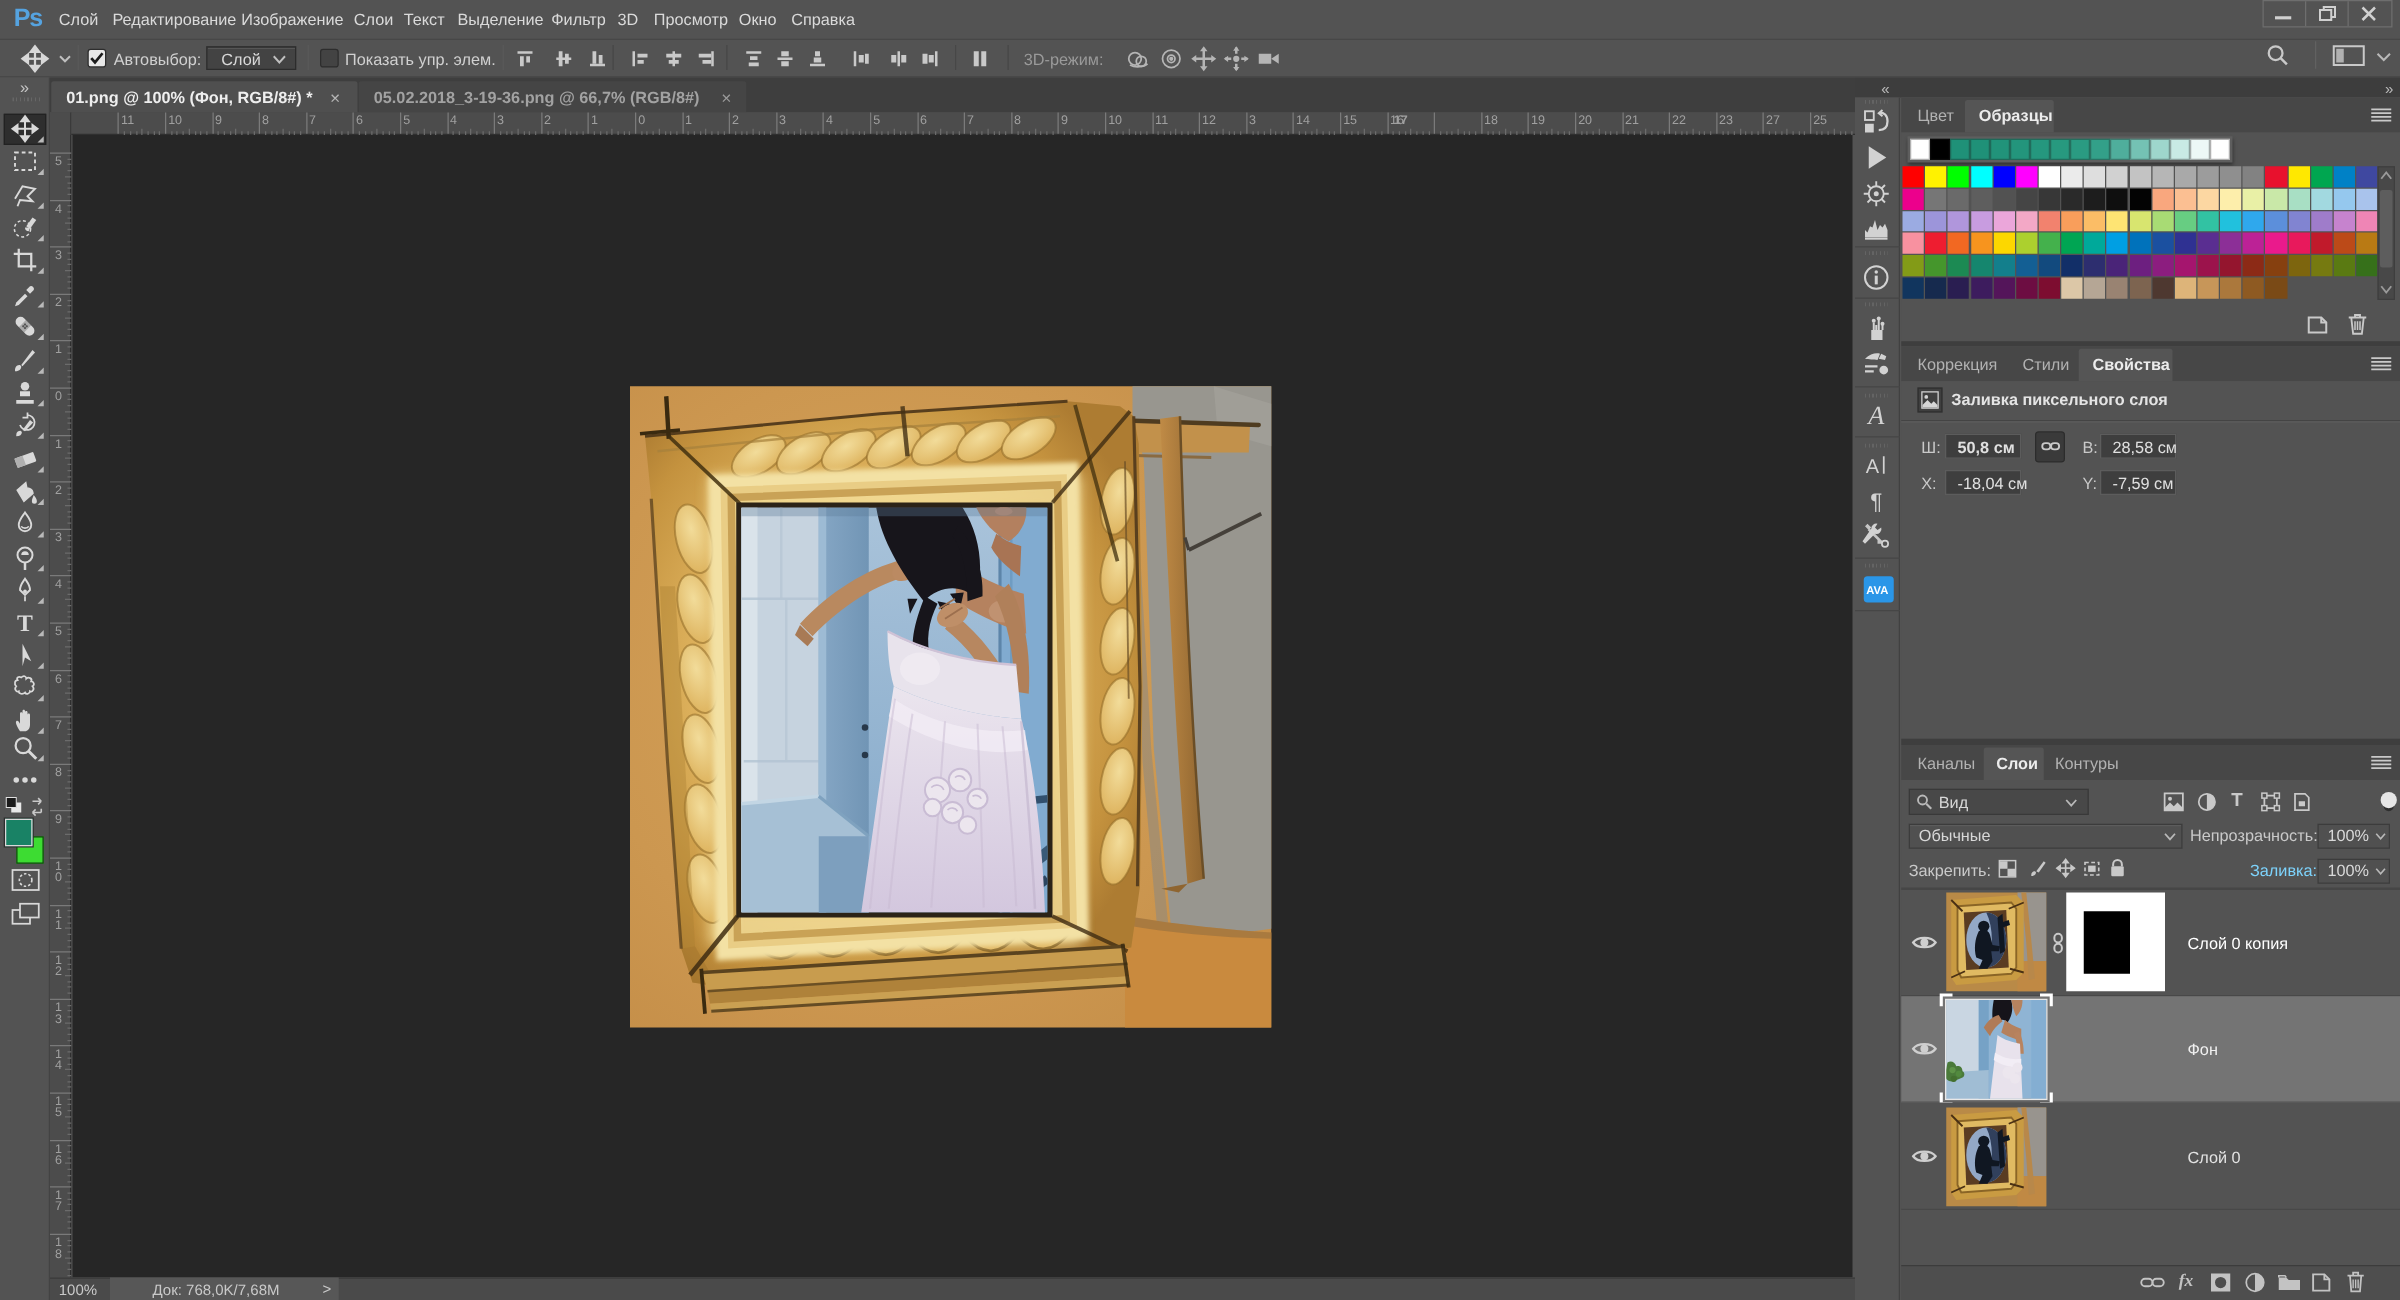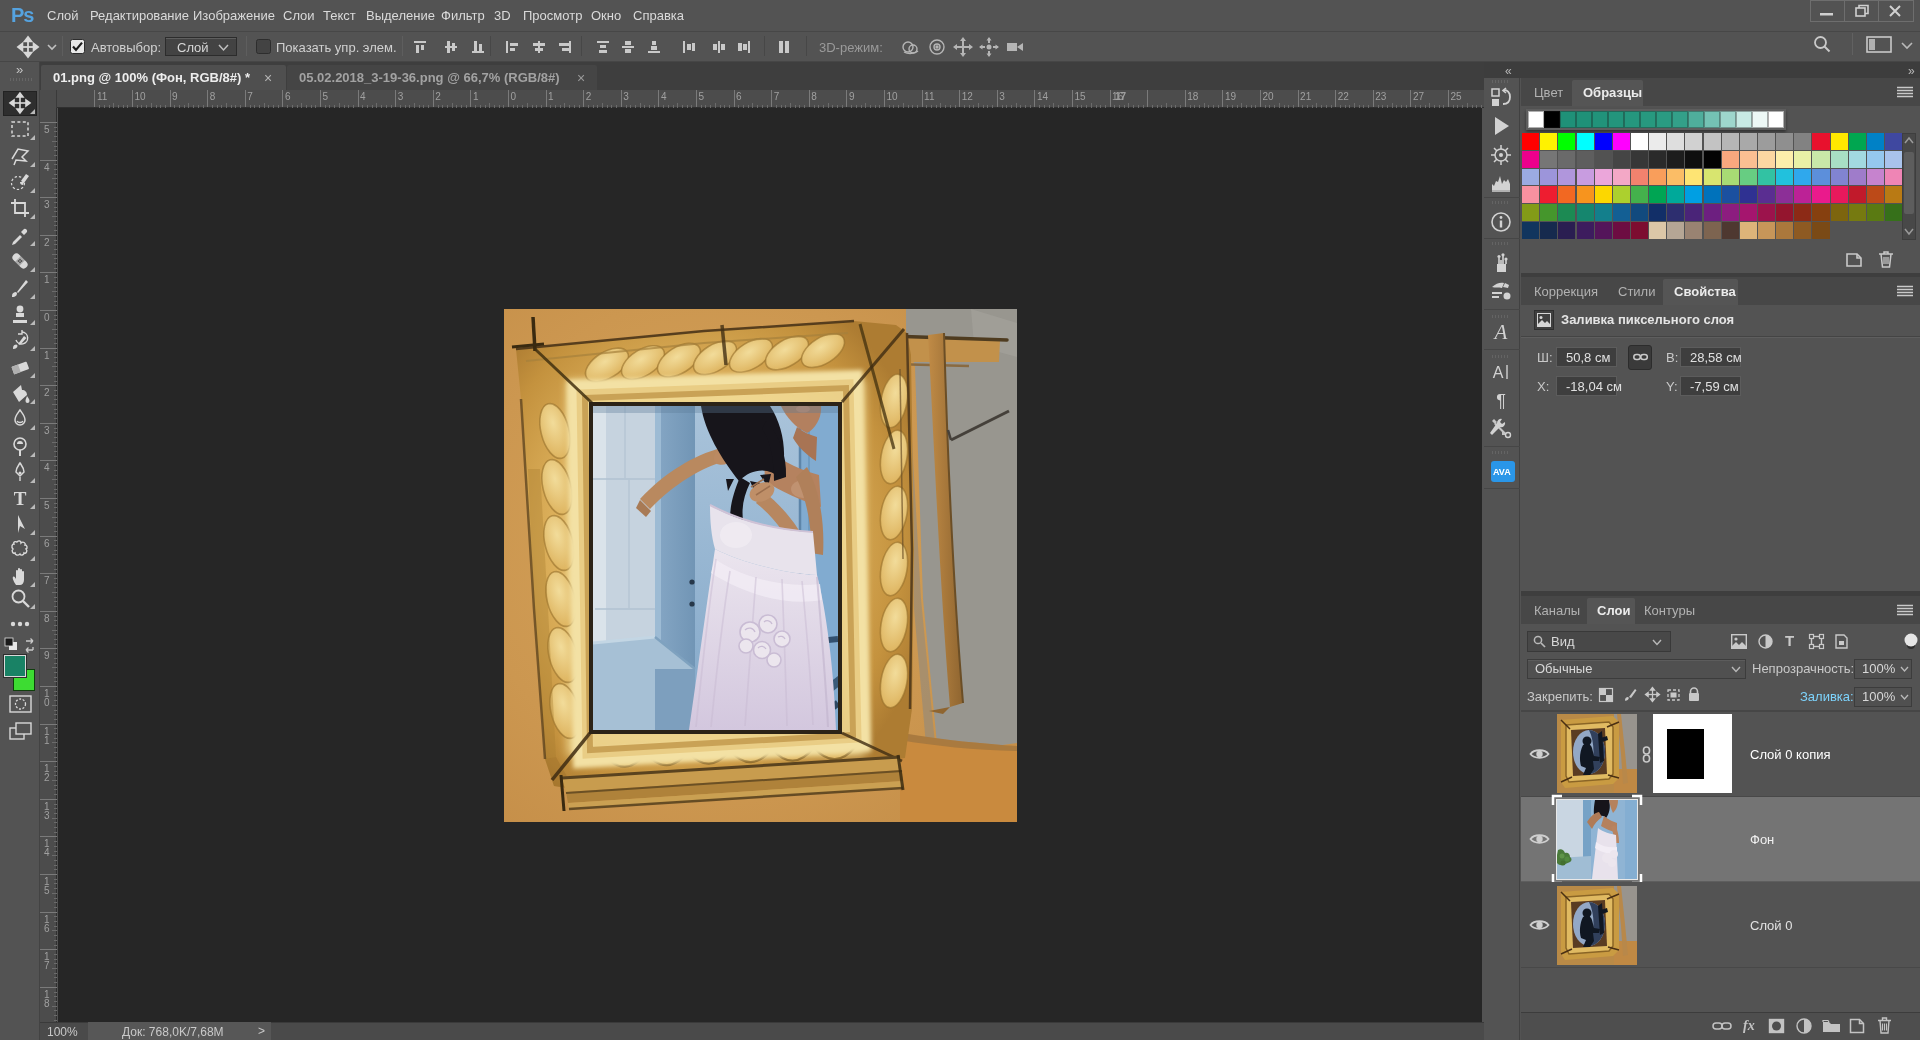--- a/index.html
+++ b/index.html
@@ -1361,21 +1361,21 @@
 <svg style="left:1537px;top:313px" width="14" height="14" viewBox="0 0 14 14">
     <rect x="0.5" y="0.5" width="13" height="13" fill="none" stroke="#d5d5d5"></rect>
     <circle cx="4" cy="4.5" r="1.5" fill="#d5d5d5"></circle>
     <path d="M1 11 l4-4 3 3 2-2 3 3 v2 h-12z" fill="#d5d5d5"></path>
   </svg>
 <div class="t" style="left:1561px;top:312px;color:#e4e4e4;"><b>Заливка пиксельного слоя</b></div>
 <div class="" style="left:1521px;top:336px;width:399px;height:1px;background:#444444;"></div>
 <div class="" style="left:1521px;top:337px;width:399px;height:1px;background:#5e5e5e;"></div>
 <div class="t" style="left:1537px;top:350px;color:#c9c9c9;">Ш:</div>
 <div class="" style="left:1556px;top:347px;width:61px;height:20px;background:#3e3e3e;border:1px solid #5c5c5c;"></div>
-<div class="t" style="left:1566px;top:350px;color:#e0e0e0;">50,8 см</div>
+<div class="t" style="left:1566px;top:350px;color:#e0e0e0;font-weight:bold;">50,8 см</div>
 <div class="" style="left:1628px;top:345px;width:24px;height:25px;background:#3a3a3a;border:1px solid #2c2c2c;border-radius:3px;"></div>
 <svg style="left:1633px;top:352px" width="15" height="10" viewBox="0 0 15 10">
     <g fill="none" stroke="#c9c9c9" stroke-width="1.5">
       <rect x="0.8" y="2.5" width="6.5" height="5" rx="2.5"></rect>
       <rect x="7.8" y="2.5" width="6.5" height="5" rx="2.5"></rect>
     </g>
   </svg>
 <div class="t" style="left:1666px;top:350px;color:#c9c9c9;">В:</div>
 <div class="" style="left:1680px;top:347px;width:61px;height:20px;background:#3e3e3e;border:1px solid #5c5c5c;"></div>
 <div class="t" style="left:1690px;top:350px;color:#e0e0e0;">28,58 см</div>

